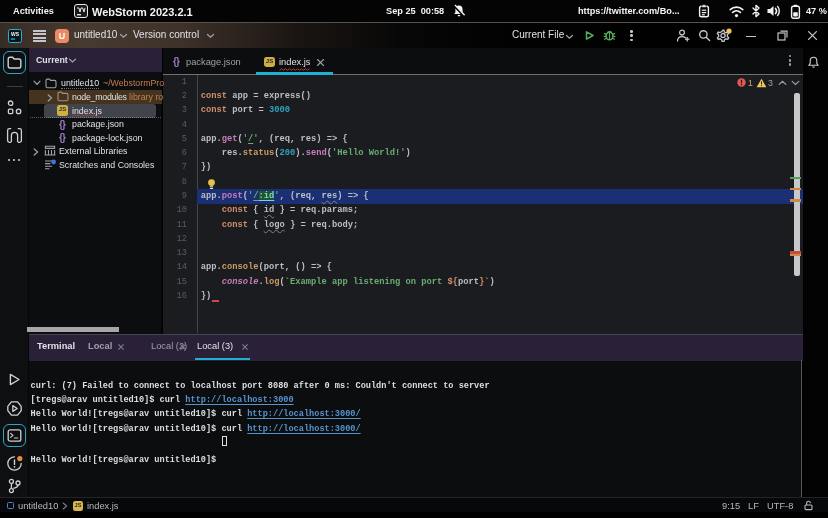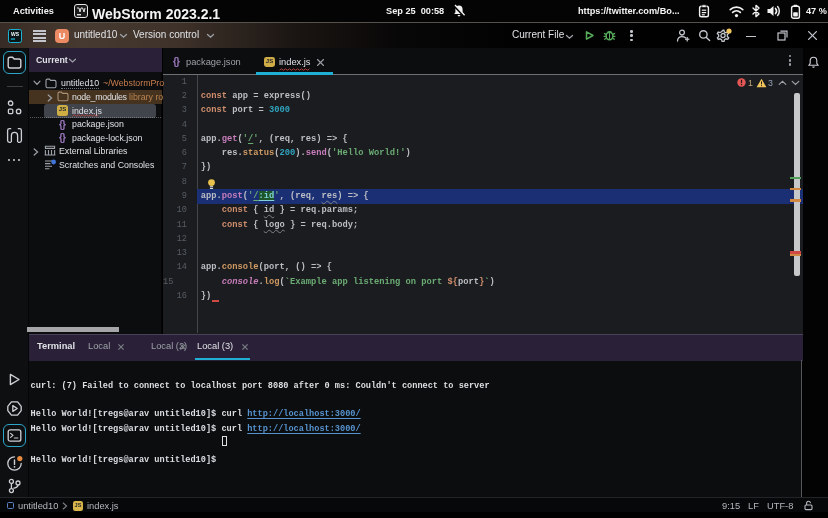--- a/index.html
+++ b/index.html
@@ -13,21 +13,21 @@
 <div id="screen">
 
 <div class="abs" style="left:0;top:0;width:828px;height:22px;background:#040404;"></div>
 <div class="abs ui" style="left:13px;top:5.8px;font-weight:bold;color:#f4f4f4;font-size:9.2px;">Activities</div>
 
 <svg class="abs" style="left:74px;top:4px;" width="14" height="14" viewBox="0 0 14 14">
 <rect x="0.5" y="0.5" width="13" height="13" rx="2.5" fill="#1b1b1b" stroke="#e8e8e8" stroke-width="1"></rect>
 <path d="M3 4 L5 4 L6 8 L7 4 L8.6 4 L10 8 L11 4" stroke="#e8e8e8" stroke-width="1" fill="none"></path>
 <rect x="3" y="10" width="4" height="1.4" fill="#e8e8e8"></rect>
 </svg>
-<div class="abs ui" style="left:92px;top:5.8px;font-weight:bold;color:#f4f4f4;font-size:14px;">WebStorm 2023.2.1</div>
+<div class="abs ui" style="left:92px;top:5.8px;font-weight:bold;color:#f4f4f4;font-size:11px;">WebStorm 2023.2.1</div>
 <div class="abs ui" style="left:386px;top:5.8px;font-weight:bold;color:#f4f4f4;font-size:9.2px;">Sep 25  00:58</div>
 
 <svg class="abs" style="left:452px;top:4px;" width="14" height="14" viewBox="0 0 14 14">
 <path d="M7 1.5 C9.3 1.5 10.6 3.2 10.6 5.4 L10.6 8.2 L11.8 10 L2.2 10 L3.4 8.2 L3.4 5.4 C3.4 3.2 4.7 1.5 7 1.5 Z" fill="#f2f2f2"></path>
 <path d="M5.7 11 L8.3 11 C8.3 11.9 7.8 12.4 7 12.4 C6.2 12.4 5.7 11.9 5.7 11 Z" fill="#f2f2f2"></path>
 <line x1="2" y1="1.5" x2="12" y2="12" stroke="#040404" stroke-width="2.4"></line>
 <line x1="3" y1="1" x2="12.6" y2="11.2" stroke="#f2f2f2" stroke-width="1.3"></line>
 </svg>
 <div class="abs ui" style="left:578px;top:5.8px;font-weight:bold;color:#f4f4f4;font-size:9.2px;">https://twitter.com/Bo...</div>
 
@@ -301,21 +301,21 @@
 <div class="abs mono" style="left:163px;top:131.88px;width:24px;height:14.27px;line-height:14.27px;text-align:right;color:#575d65;font-weight:normal;">5</div>
 <div class="abs mono" style="left:163px;top:146.15px;width:24px;height:14.27px;line-height:14.27px;text-align:right;color:#575d65;font-weight:normal;">6</div>
 <div class="abs mono" style="left:163px;top:160.42px;width:24px;height:14.27px;line-height:14.27px;text-align:right;color:#575d65;font-weight:normal;">7</div>
 <div class="abs mono" style="left:163px;top:174.69px;width:24px;height:14.27px;line-height:14.27px;text-align:right;color:#575d65;font-weight:normal;">8</div>
 <div class="abs mono" style="left:163px;top:188.96px;width:24px;height:14.27px;line-height:14.27px;text-align:right;color:#575d65;font-weight:normal;">9</div>
 <div class="abs mono" style="left:163px;top:203.23px;width:24px;height:14.27px;line-height:14.27px;text-align:right;color:#575d65;font-weight:normal;">10</div>
 <div class="abs mono" style="left:163px;top:217.50px;width:24px;height:14.27px;line-height:14.27px;text-align:right;color:#575d65;font-weight:normal;">11</div>
 <div class="abs mono" style="left:163px;top:231.77px;width:24px;height:14.27px;line-height:14.27px;text-align:right;color:#575d65;font-weight:normal;">12</div>
 <div class="abs mono" style="left:163px;top:246.04px;width:24px;height:14.27px;line-height:14.27px;text-align:right;color:#575d65;font-weight:normal;">13</div>
 <div class="abs mono" style="left:163px;top:260.31px;width:24px;height:14.27px;line-height:14.27px;text-align:right;color:#575d65;font-weight:normal;">14</div>
-<div class="abs mono" style="left:163px;top:274.58px;width:24px;height:14.27px;line-height:14.27px;text-align:left;color:#575d65;font-weight:normal;">15</div>
+<div class="abs mono" style="left:163px;top:274.58px;width:24px;height:14.27px;line-height:14.27px;text-align:right;color:#575d65;font-weight:normal;">15</div>
 <div class="abs mono" style="left:163px;top:288.85px;width:24px;height:14.27px;line-height:14.27px;text-align:right;color:#575d65;font-weight:normal;">16</div>
 <div class="abs mono" style="font-size:8.75px;left:200.7px;top:89.07px;height:14.27px;line-height:14.27px;color:#bcbec4;text-align:center;"><span style="color:#cf8e6d;">const</span><span style="color:#bcbec4;"> app = express()</span></div>
 <div class="abs mono" style="font-size:8.75px;left:200.7px;top:103.34px;height:14.27px;line-height:14.27px;color:#bcbec4;"><span style="color:#cf8e6d;">const</span><span style="color:#bcbec4;"> port = </span><span style="color:#2fa4bf;">3000</span></div>
 <div class="abs mono" style="font-size:8.75px;left:200.7px;top:117.61px;height:14.27px;line-height:14.27px;color:#bcbec4;"></div>
 <div class="abs mono" style="font-size:8.75px;left:200.7px;top:131.88px;height:14.27px;line-height:14.27px;color:#bcbec4;"><span style="color:#bcbec4;">app.</span><span style="color:#c77dbb;">get</span><span style="color:#bcbec4;">(</span><span style="color:#6aab73;">'</span><span style="color:#6aab73;text-decoration:underline;text-underline-offset:2px;">/</span><span style="color:#6aab73;">'</span><span style="color:#bcbec4;">, (req, res) =&gt; {</span></div>
 <div class="abs mono" style="font-size:8.75px;left:200.7px;top:146.15px;height:14.27px;line-height:14.27px;color:#bcbec4;"><span style="color:#bcbec4;">    res.</span><span style="color:#cf9a63;">status</span><span style="color:#bcbec4;">(</span><span style="color:#2fa4bf;">200</span><span style="color:#bcbec4;">).</span><span style="color:#c77dbb;">send</span><span style="color:#bcbec4;">(</span><span style="color:#6aab73;">'Hello World!'</span><span style="color:#bcbec4;">)</span></div>
 <div class="abs mono" style="font-size:8.75px;left:200.7px;top:160.42px;height:14.27px;line-height:14.27px;color:#bcbec4;"><span style="color:#bcbec4;">})</span></div>
 <div class="abs mono" style="font-size:8.75px;left:200.7px;top:174.69px;height:14.27px;line-height:14.27px;color:#bcbec4;"></div>
 <div class="abs mono" style="font-size:8.75px;left:200.7px;top:188.96px;height:14.27px;line-height:14.27px;color:#bcbec4;"><span style="color:#bcbec4;">app.</span><span style="color:#c77dbb;">post</span><span style="color:#bcbec4;">(</span><span style="color:#6aab73;">'</span><span style="color:#6aab73;text-decoration:underline;text-underline-offset:2px;">/</span><span style="color:#7fd0d8;background:#1f5629;text-decoration:underline;text-underline-offset:2px;">:id</span><span style="color:#6aab73;">'</span><span style="color:#bcbec4;">, (req, </span><span style="text-decoration:underline wavy #7f8288;text-decoration-thickness:1px;text-underline-offset:2px;color:#bcbec4;">res</span><span style="color:#bcbec4;">) =&gt; {</span></div>
 <div class="abs mono" style="font-size:8.75px;left:200.7px;top:203.23px;height:14.27px;line-height:14.27px;color:#bcbec4;"><span style="color:#bcbec4;">    </span><span style="color:#cf8e6d;">const</span><span style="color:#bcbec4;"> { </span><span style="text-decoration:underline wavy #7f8288;text-decoration-thickness:1px;text-underline-offset:2px;color:#bcbec4;">id</span><span style="color:#bcbec4;"> } = req.params;</span></div>
@@ -340,37 +340,38 @@
 <div class="abs" style="left:790px;top:251.4px;width:11px;height:2.2px;background:#cf4944;"></div>
 <div class="abs" style="left:790px;top:254.2px;width:11px;height:2.2px;background:#cf8742;"></div>
 
 <div class="abs" style="left:27px;top:327px;width:92px;height:5px;background:#a6a6a9;"></div>
 <div class="abs" style="left:29px;top:333.5px;width:774px;height:27px;background:#2a2138;border-top:1px solid #48415a;"></div>
 <div class="abs" style="left:0;top:333.5px;width:29px;height:163.5px;background:#0e0f10;border-right:1px solid #060607;"></div>
 <div class="abs" style="left:29px;top:360.5px;width:772px;height:136px;background:#0c0d0e;"></div>
 <div class="abs" style="left:801px;top:360px;width:1.4px;height:136.5px;background:#56585c;"></div>
 <div class="abs" style="left:803px;top:329px;width:25px;height:167.5px;background:#030304;"></div>
 <div class="abs ui" style="left:37px;top:341.4px;font-size:9.3px;font-weight:bold;">Terminal</div>
-<div class="abs ui" style="left:88px;top:341.4px;font-size:9.3px;color:#9da0a8;">Local</div>
+<div class="abs ui" style="left:88px;top:341.4px;font-size:9.3px;color:#9da0a8;font-weight:bold;">Local</div>
 <svg class="abs" style="left:117px;top:343.4px;" width="8" height="8" viewBox="0 0 8 8">
       <line x1="1.4" y1="1.4" x2="6.6" y2="6.6" stroke="#7c7f86" stroke-width="1.1"></line>
       <line x1="6.6" y1="1.4" x2="1.4" y2="6.6" stroke="#7c7f86" stroke-width="1.1"></line>
     </svg>
 <div class="abs ui" style="left:135px;top:341.4px;font-size:9.3px;color:#9da0a8;margin-left:16px;">Local (2)</div>
 <svg class="abs" style="left:179px;top:343.4px;" width="8" height="8" viewBox="0 0 8 8">
       <line x1="1.4" y1="1.4" x2="6.6" y2="6.6" stroke="#7c7f86" stroke-width="1.1"></line>
       <line x1="6.6" y1="1.4" x2="1.4" y2="6.6" stroke="#7c7f86" stroke-width="1.1"></line>
     </svg>
 <div class="abs ui" style="left:197px;top:341.4px;font-size:9.3px;">Local (3)</div>
 <svg class="abs" style="left:241px;top:343.4px;" width="8" height="8" viewBox="0 0 8 8">
       <line x1="1.4" y1="1.4" x2="6.6" y2="6.6" stroke="#7c7f86" stroke-width="1.1"></line>
       <line x1="6.6" y1="1.4" x2="1.4" y2="6.6" stroke="#7c7f86" stroke-width="1.1"></line>
     </svg>
 <div class="abs" style="left:195px;top:357.6px;width:55px;height:2.6px;background:#20b0d4;"></div>
 <div class="abs mono" style="left:30.6px;top:378.60px;height:14.3px;line-height:14.3px;color:#dedfe3;">curl: (7) Failed to connect to localhost port 8080 after 0 ms: Couldn't connect to server</div>
+<div class="abs mono" style="left:30.6px;top:392.90px;height:14.3px;line-height:14.3px;color:#dedfe3;">[tregs@arav untitled10]$ curl <span style="color:#5693cf;text-decoration:underline;text-underline-offset:2px;">http://localhost:3000</span></div>
 <div class="abs mono" style="left:30.6px;top:407.20px;height:14.3px;line-height:14.3px;color:#dedfe3;">Hello World![tregs@arav untitled10]$ curl <span style="color:#5693cf;text-decoration:underline;text-underline-offset:2px;">http://localhost:3000/</span></div>
 <div class="abs mono" style="left:30.6px;top:421.50px;height:14.3px;line-height:14.3px;color:#dedfe3;">Hello World![tregs@arav untitled10]$ curl <span style="color:#5693cf;text-decoration:underline;text-underline-offset:2px;">http://localhost:3000/</span></div>
 <div class="abs mono" style="left:30.6px;top:453px;height:14.3px;line-height:14.3px;color:#dedfe3;text-align:center;">Hello World![tregs@arav untitled10]$ </div>
 <div class="abs" style="left:221.5px;top:435.50px;width:5.4px;height:10.4px;border:1px solid #dedfe3;"></div>
 
 <div class="abs" style="left:0;top:497px;width:828px;height:15px;background:#070809;border-top:1px solid #222428;"></div>
 <div class="abs" style="left:7px;top:501.6px;width:7px;height:7px;border:1.6px solid #5a7cc0;border-radius:1.5px;"></div>
 <div class="abs ui" style="left:18px;top:500.6px;font-size:9.3px;color:#b4b8bf;">untitled10</div>
 <svg class="abs" style="left:62px;top:502.4px;" width="6" height="8" viewBox="0 0 6 8">
       <path d="M1.2 1 L4.6 4 L1.2 7" stroke="#7c7f86" stroke-width="1.1" fill="none" stroke-linecap="round"></path>

